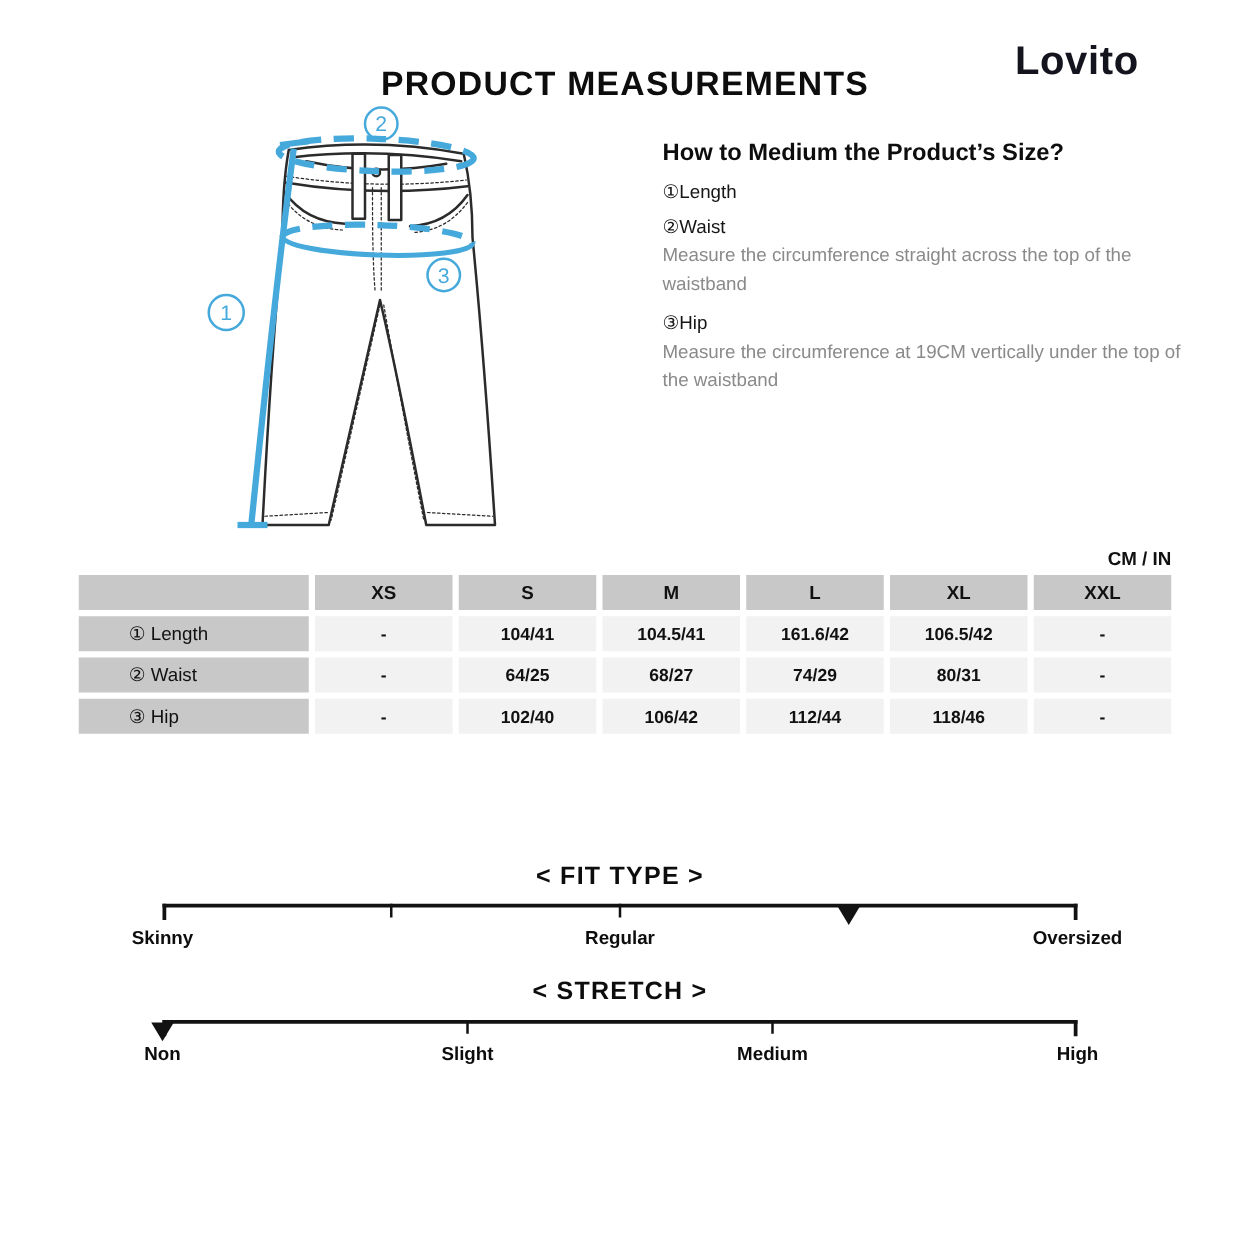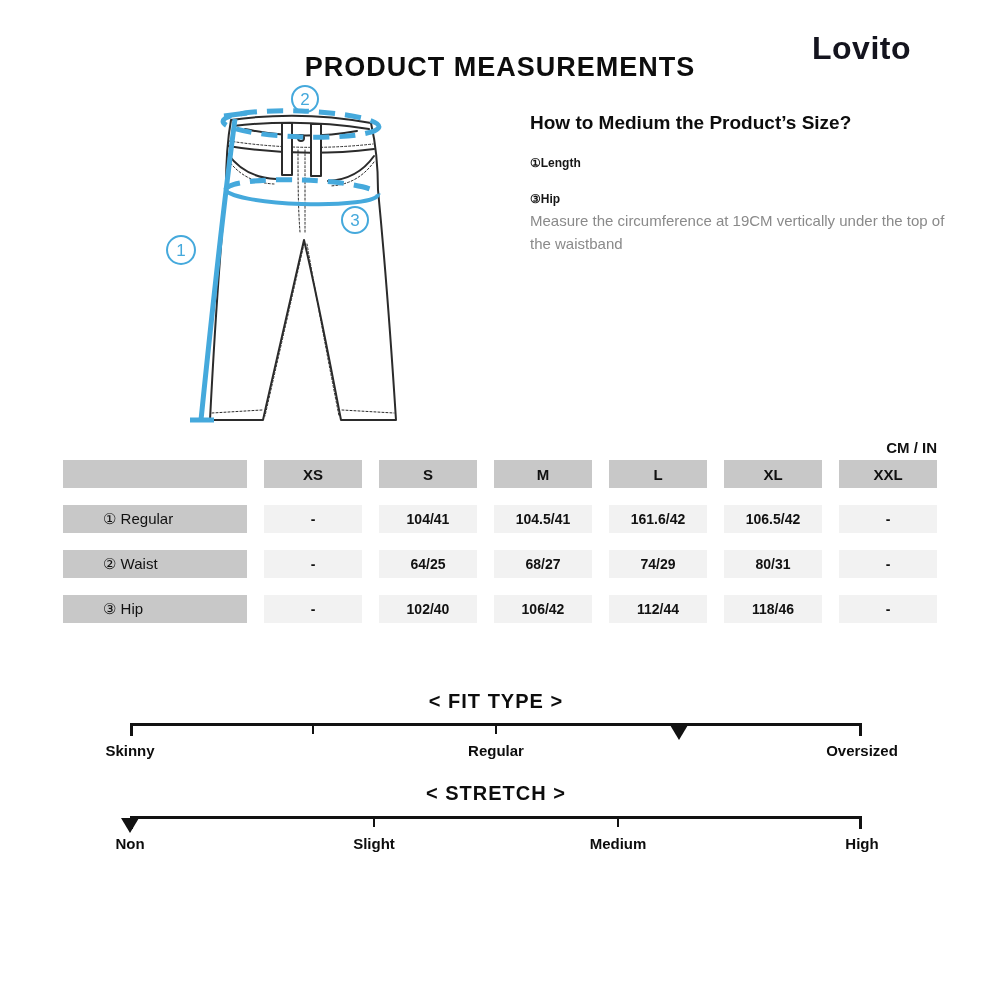--- a/index.html
+++ b/index.html
@@ -12,28 +12,28 @@
     font-size:27px; font-weight:bold; letter-spacing:1px; color:#0d0d0d; }
   .brand-logo { position:absolute; top:30px; left:812px; font-size:32px; font-weight:bold;
     letter-spacing:0.5px; color:#14141e;text-align:center; }
 
   
   .pants-svg { position:absolute; left:148px; top:82px; }
 
   
   .guide { position:absolute; left:530px; top:112px; width:420px; }
   .guide-title { font-size:19px; font-weight:bold; margin-bottom:10px; color:#0d0d0d; }
-  .guide-item-heading { font-size:12px; font-weight:bold; margin-top:22px; margin-bottom:3px; color:#161616; }
+  .guide-item-heading { font-size:15px; font-weight:normal; margin-top:10px; margin-bottom:3px; color:#161616; }
   .guide-item-body { font-size:15px; color:#8a8a8a; line-height:23px; }
 
   
   .unit-label { position:absolute; top:439px; left:63px; width:874px; text-align:right;
     font-size:15px; font-weight:bold; }
   .size-table { position:absolute; left:63px; top:460px; width:874px;
-    display:grid; grid-template-columns:184px repeat(6, 1fr); gap:17px; }
+    display:grid; grid-template-columns:184px repeat(6, 1fr); gap:5px; }
   .cell { height:28px; display:flex; align-items:center; justify-content:center;
     font-size:14px; background:#f2f2f2; }
   .cell.head { background:#c8c8c8; font-weight:bold; font-size:15px; }
   .cell.rowlabel { background:#c8c8c8; justify-content:flex-start; padding-left:40px;
     font-size:15px; font-weight:normal; }
   .cell.val { font-weight:bold; }
 
   .footnote { position:absolute; top:622px; left:0; width:1000px; text-align:center;
     font-size:16.5px; font-weight:bold; color:#0d0d0d; }
 
@@ -115,37 +115,41 @@
       </g>
     </g>
   </svg>
 
   <div class="guide">
     <div class="guide-title">How to Medium the Product’s Size?</div>
     <div>
       <div class="guide-item-heading">①Length</div>
     </div>
     <div>
+      <div class="guide-item-heading">②Waist</div>
+      <div class="guide-item-body">Measure the circumference straight across the top of the waistband</div>
+    </div>
+    <div>
       <div class="guide-item-heading">③Hip</div>
       <div class="guide-item-body">Measure the circumference at 19CM vertically under the top of the waistband</div>
     </div>
   </div>
 
   <div class="unit-label">CM / IN</div>
 
   <div class="size-table">
     <div class="cell head"></div>
     <div class="cell head">XS</div>
     <div class="cell head">S</div>
     <div class="cell head">M</div>
     <div class="cell head">L</div>
     <div class="cell head">XL</div>
     <div class="cell head">XXL</div>
 
-    <div class="cell rowlabel">① Regular</div>
+    <div class="cell rowlabel">① Length</div>
     <div class="cell val">-</div>
     <div class="cell val">104/41</div>
     <div class="cell val">104.5/41</div>
     <div class="cell val">161.6/42</div>
     <div class="cell val">106.5/42</div>
     <div class="cell val">-</div>
 
     <div class="cell rowlabel">② Waist</div>
     <div class="cell val">-</div>
     <div class="cell val">64/25</div>

